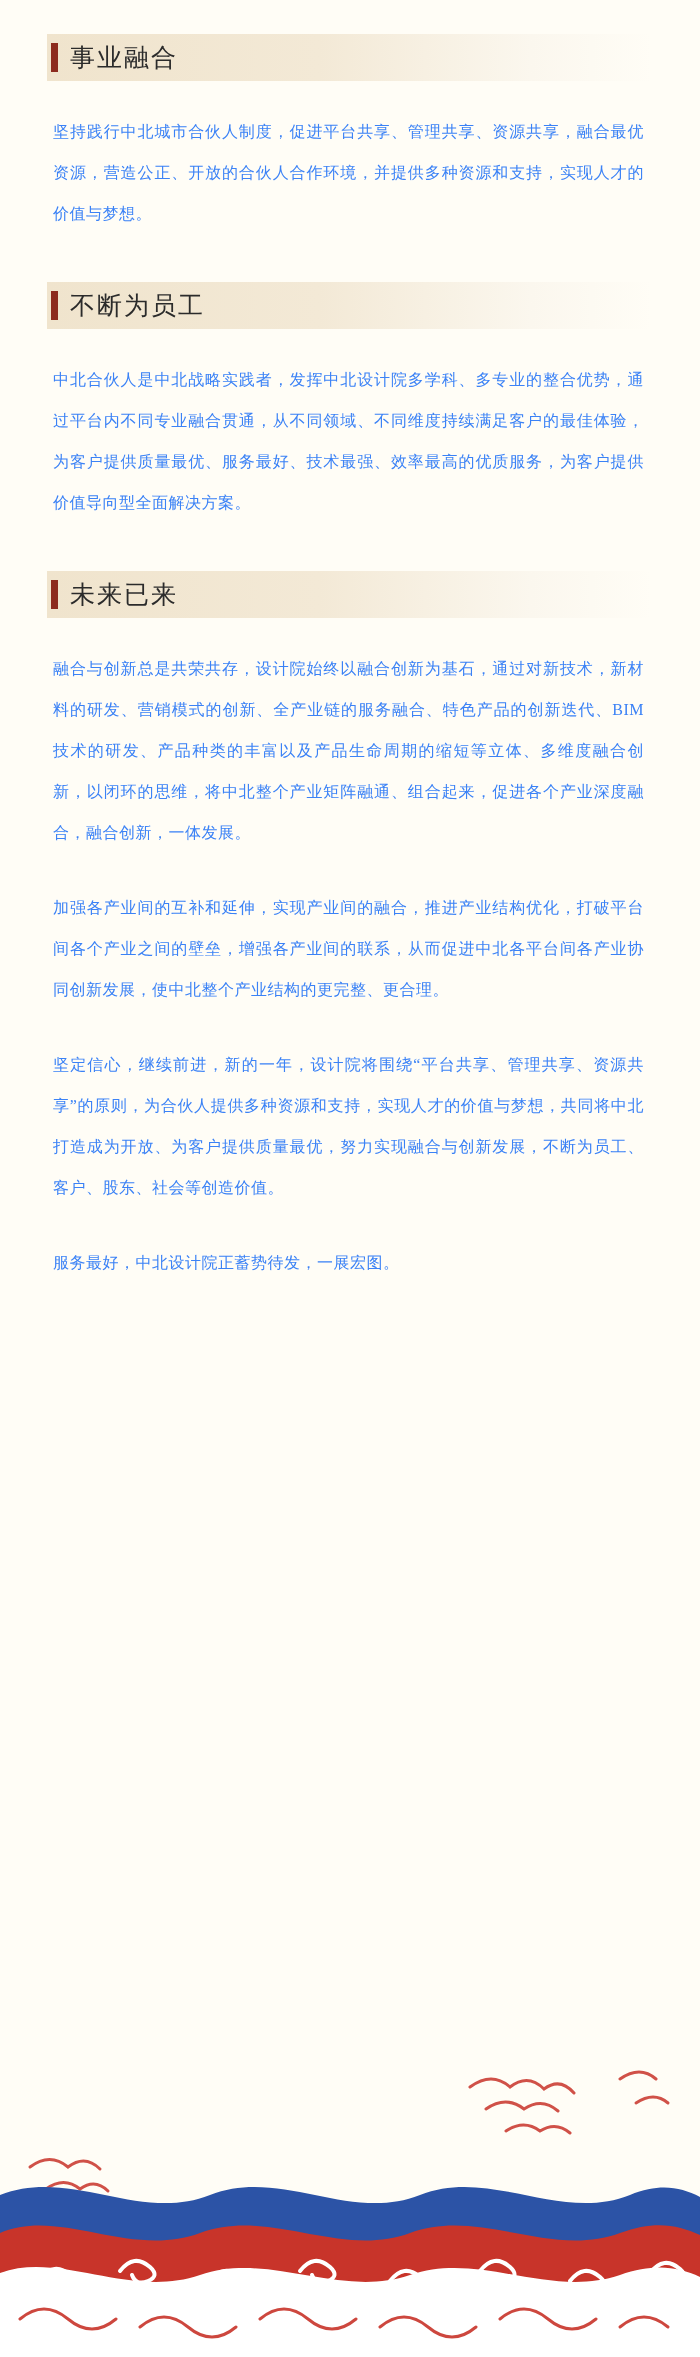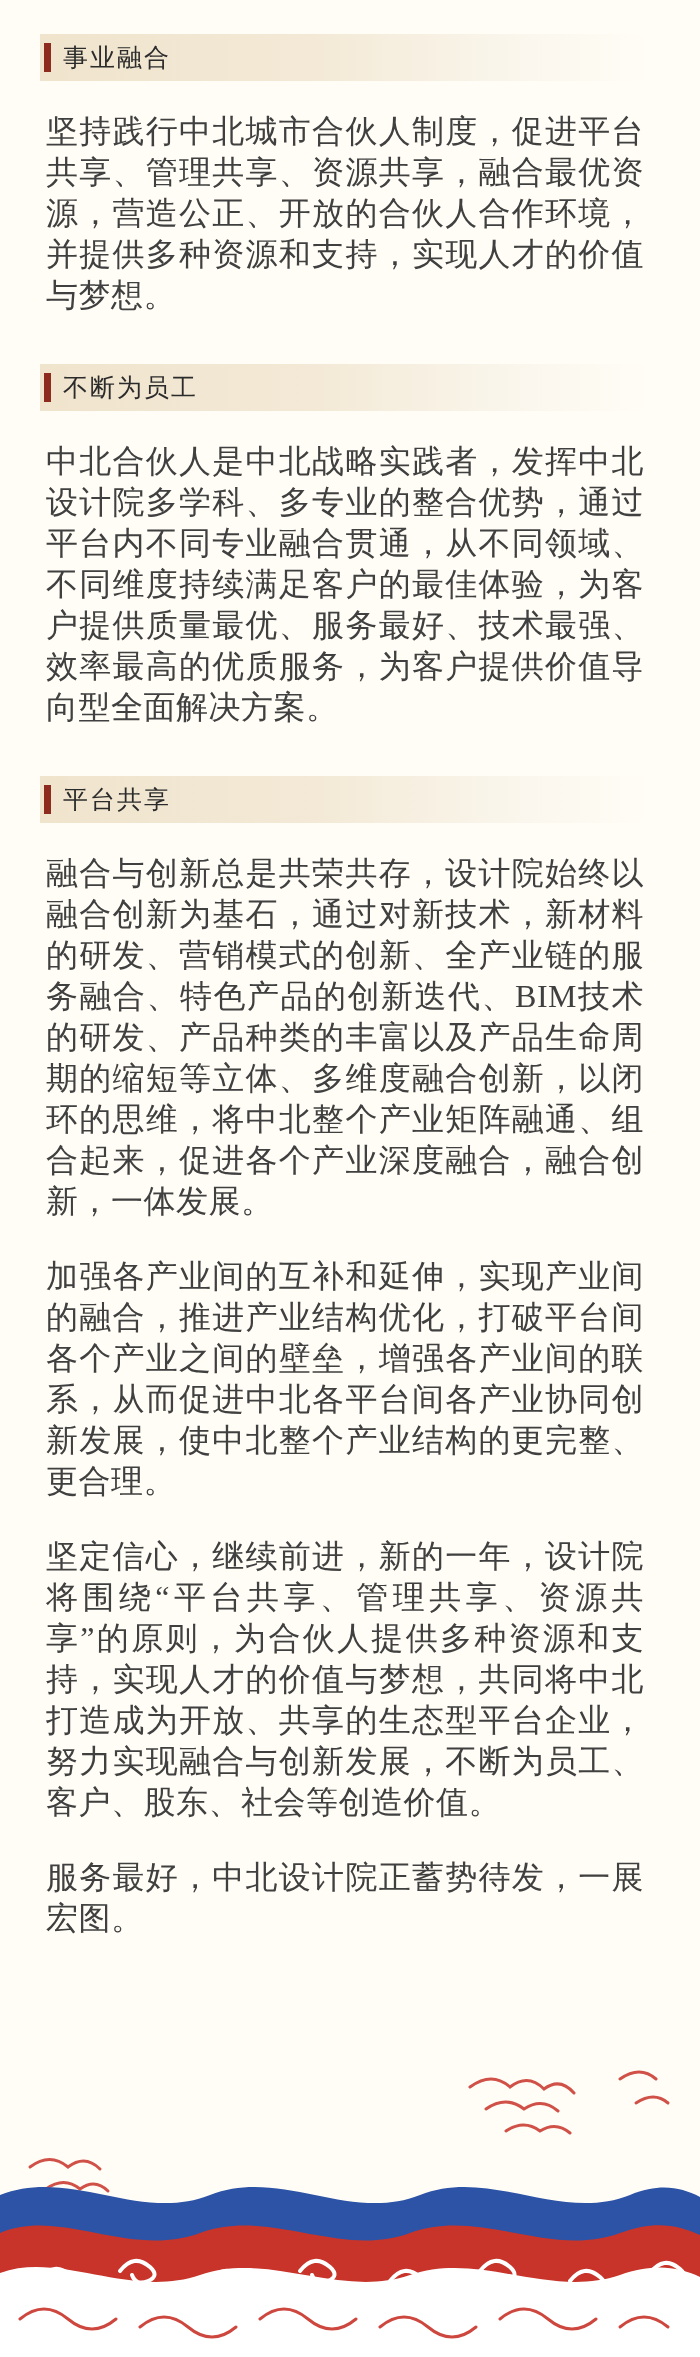--- a/index.html
+++ b/index.html
@@ -13,20 +13,21 @@
     -webkit-font-smoothing: antialiased;
   }
   .page {
     position: relative;
     width: 700px;
     min-height: 2357px;
     background: #fffdf6;
     overflow: hidden;
     box-sizing: border-box;
     padding-top: 34px;
+    padding-left: 7px;
   }
   .content {
     position: relative;
     z-index: 3;
     padding: 0 48px 0 40px;
   }
   
   .section {
     margin-bottom: 6px;
   }
@@ -50,23 +51,23 @@
     color: #2b2b2b;
     letter-spacing: 2px;
     margin-left: 12px;
     font-weight: normal;
     font-family: "Liberation Sans", "DejaVu Sans", sans-serif;
   }
   .body-block {
     padding: 0 8px 0 6px;
   }
   p.para {
-    font-size: 32px;
+    font-size: 16px;
     line-height: 41px;
-    color: #404040;
+    color: #3b82f6;
     margin: 0 0 34px 0;
     text-align: justify;
     letter-spacing: 0.5px;
     text-indent: 0;
   }
   .gap-sm { height: 14px; }
   .gap-md { height: 30px; }
 
   
   .footer-deco {
@@ -109,27 +110,27 @@
       <div class="body-block">
         <p class="para">中北合伙人是中北战略实践者，发挥中北设计院多学科、多专业的整合优势，通过平台内不同专业融合贯通，从不同领域、不同维度持续满足客户的最佳体验，为客户提供质量最优、服务最好、技术最强、效率最高的优质服务，为客户提供价值导向型全面解决方案。</p>
       </div>
     </div>
 
     <div class="gap-sm"></div>
 
     <div class="section">
       <div class="heading-bar">
         <span class="tick"></span>
-        <span class="htext">平台共享</span>
+        <span class="htext">未来已来</span>
       </div>
       <div class="gap-md"></div>
       <div class="body-block">
         <p class="para">融合与创新总是共荣共存，设计院始终以融合创新为基石，通过对新技术，新材料的研发、营销模式的创新、全产业链的服务融合、特色产品的创新迭代、BIM技术的研发、产品种类的丰富以及产品生命周期的缩短等立体、多维度融合创新，以闭环的思维，将中北整个产业矩阵融通、组合起来，促进各个产业深度融合，融合创新，一体发展。</p>
         <p class="para">加强各产业间的互补和延伸，实现产业间的融合，推进产业结构优化，打破平台间各个产业之间的壁垒，增强各产业间的联系，从而促进中北各平台间各产业协同创新发展，使中北整个产业结构的更完整、更合理。</p>
-        <p class="para">坚定信心，继续前进，新的一年，设计院将围绕“平台共享、管理共享、资源共享”的原则，为合伙人提供多种资源和支持，实现人才的价值与梦想，共同将中北打造成为开放、共享的生态型平台企业，努力实现融合与创新发展，不断为员工、客户、股东、社会等创造价值。</p>
+        <p class="para">坚定信心，继续前进，新的一年，设计院将围绕“平台共享、管理共享、资源共享”的原则，为合伙人提供多种资源和支持，实现人才的价值与梦想，共同将中北打造成为开放、为客户提供质量最优，努力实现融合与创新发展，不断为员工、客户、股东、社会等创造价值。</p>
         <p class="para">服务最好，中北设计院正蓄势待发，一展宏图。</p>
       </div>
     </div>
 
   </div>
 
   <div class="footer-deco">
     <svg viewBox="0 0 700 330" xmlns="http://www.w3.org/2000/svg" aria-hidden="true">
       <rect x="0" y="0" width="700" height="330" fill="#fffdf6"></rect>
 

